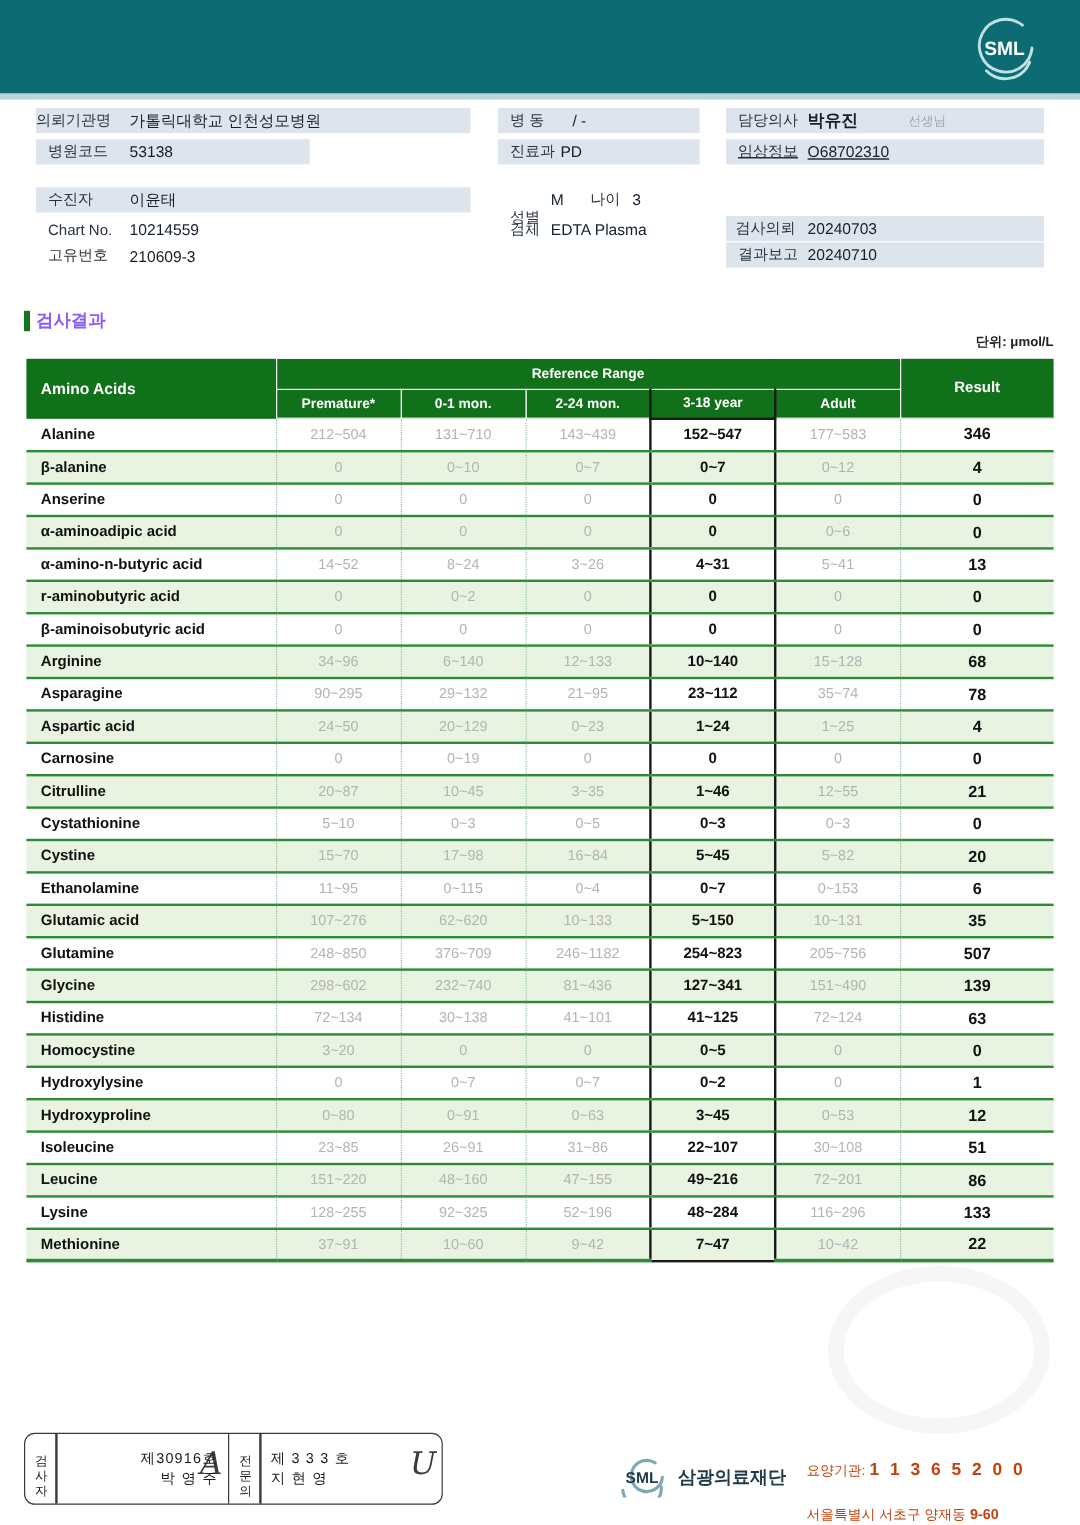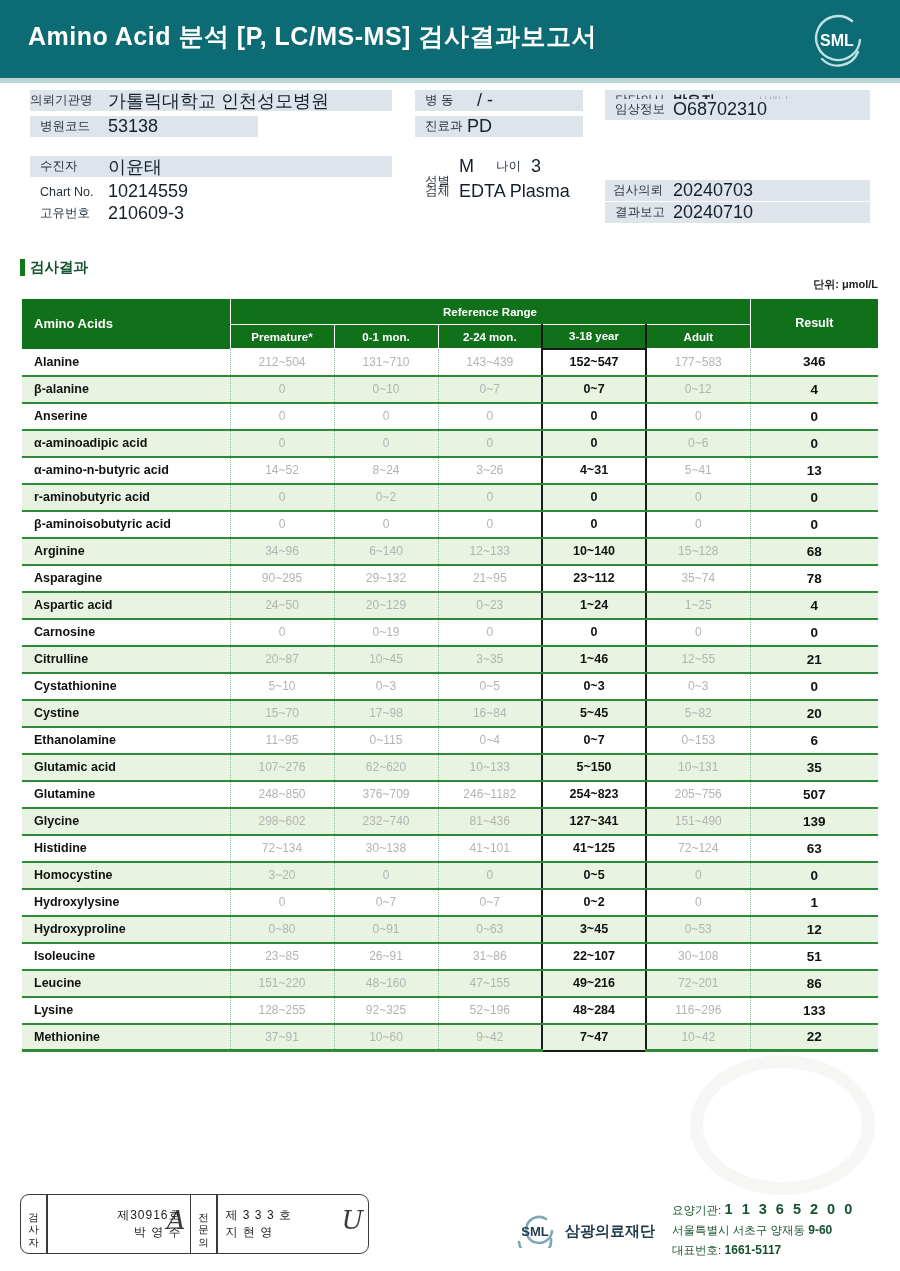--- a/index.html
+++ b/index.html
@@ -39,34 +39,34 @@
   .info { position: absolute; left: 0; top: 90px; width: 900px; height: 150px; }
 
   .fld { position: absolute; height: 21px; display: flex; align-items: center; }
   .fld .lab {
     display: inline-block;
     font-size: 12.5px; color: #29333d;
     white-space: nowrap;
   }
   .fld .val {
     display: inline-block;
-    font-size: 18px; color: #15202b;
+    font-size: 13px; color: #15202b;
     white-space: nowrap;
   }
   .fld.shade { background: #dde4ec; }
   .fld .val.bold { font-weight: bold; font-size: 14px; }
   .fld .suffix { font-size: 10.5px; color: #9aa6b2; }
 
   
   .sect {
     position: absolute; left: 20px; top: 258px;
     display: flex; align-items: center;
   }
   .sect .bar { width: 5px; height: 17px; background: #12761d; margin-right: 5px; }
-  .sect .txt { font-size: 14.5px; font-weight: bold; color: #14532d; }
+  .sect .txt { font-size: 14.5px; font-weight: bold; color: #8b5cf6; }
 
   .unit {
     position: absolute; right: 22px; top: 277px;
     font-size: 11px; color: #222; font-weight: bold;
   }
 
   
   .tbl {
     position: absolute; left: 22px; top: 298px;
     width: 856px;
@@ -150,40 +150,39 @@
   .sig-mark { position: absolute; right: 4px; top: 10px;
               font-family: "DejaVu Serif", serif; font-style: italic;
               font-size: 26px; color: #1a1a1a; opacity: .85; }
 
   .foot-logo { position: absolute; left: 512px; top: 1214px;
                display: flex; align-items: center; gap: 7px; }
   .foot-logo .mark { width: 46px; height: 34px; }
   .foot-logo .fname { font-size: 15px; font-weight: bold; color: #1f3a4a; white-space: nowrap; }
 
   .foot-info { position: absolute; left: 672px; top: 1198px; }
-  .foot-info .ln { font-size: 12px; color: #14532d; line-height: 1.62; white-space: nowrap; }
+  .foot-info .ln { font-size: 12px; color: #c2410c; line-height: 1.62; white-space: nowrap; margin-top: 16px; }
   .foot-info .big { font-size: 14.5px; font-weight: bold; letter-spacing: 2.5px; }
   .foot-info .big2 { font-size: 12px; font-weight: bold; }
   .foot-info .kr { font-size: 11.5px; }
 
   .wmark {
     position: absolute; left: 690px; top: 1055px;
     width: 185px; height: 140px;
     border-radius: 50%;
     border: 13px solid #f4f4f2;
     opacity: .85;
   }
 </style>
 </head>
 <body>
 
 <div class="page">
 
   <div class="header">
-    <div class="header-title">Amino Acid 분석 [P, LC/MS-MS] 검사결과보고서</div>
     <svg class="header-logo" viewBox="0 0 58 56">
       <path d="M44 9 A22 22 0 1 0 52 28" fill="none" stroke="#bfe0e4" stroke-width="2.4" stroke-linecap="round"></path>
       <path d="M14 47 A22 22 0 0 0 50 40" fill="none" stroke="#bfe0e4" stroke-width="2.4" stroke-linecap="round"></path>
       <text x="29" y="34" fill="#ffffff" font-size="16" font-weight="bold" text-anchor="middle" font-family="Liberation Sans, sans-serif">SML</text>
     </svg>
   </div>
   <div class="header-rule"></div>
 
   <div class="info">
 
@@ -225,21 +224,21 @@
     <div class="fld" style="left:415px; top:91px; width:190px;">
       <span class="lab" style="padding-left:10px;">검체</span>
       <span class="val" style="padding-left:9px;">EDTA Plasma</span>
     </div>
 
     <div class="fld shade" style="left:605px; top:0; width:265px;">
       <span class="lab" style="width:68px; padding-left:10px;">담당의사</span>
       <span class="val bold">박유진</span>
       <span class="suffix" style="padding-left:42px;">선생님</span>
     </div>
-    <div class="fld shade" style="left:605px; top:9px; width:265px;">
+    <div class="fld shade" style="left:605px; top:26px; width:265px;text-decoration:underline;">
       <span class="lab" style="width:68px; padding-left:10px;">임상정보</span>
       <span class="val">O68702310</span>
     </div>
     <div class="fld shade" style="left:605px; top:90px; width:265px;">
       <span class="lab" style="width:68px; padding-left:8px;">검사의뢰</span>
       <span class="val">20240703</span>
     </div>
     <div class="fld shade" style="left:605px; top:112px; width:265px;">
       <span class="lab" style="width:68px; padding-left:10px;">결과보고</span>
       <span class="val">20240710</span>

